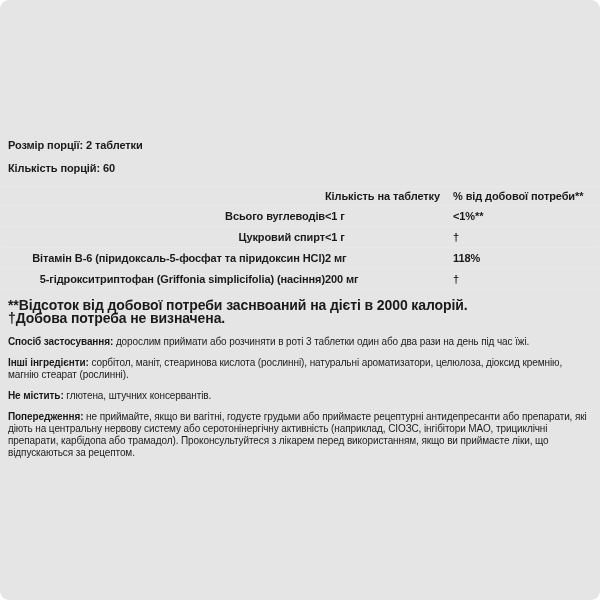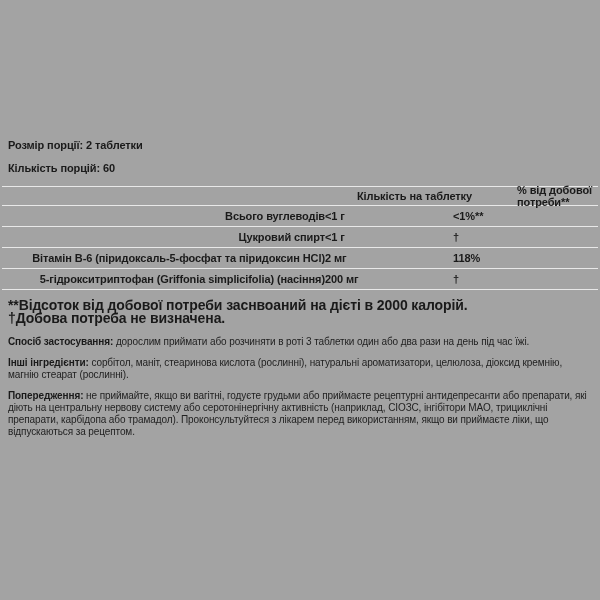--- a/index.html
+++ b/index.html
@@ -13,21 +13,22 @@
     overflow: hidden;
     font-family: "Liberation Sans", sans-serif;
     color: #1c1c1c;
     -webkit-font-smoothing: antialiased;
   }
   .sheet {
     width: 600px;
     height: 600px;
     padding-top: 139px;
     box-sizing: border-box;
-    background: #a3a3a3;
+    background: #e5e5e5;
+    border-radius: 9px;
   }
   
   .lead {
     margin: 0 8px;
   }
   .lead-line {
     font-size: 11px;
     font-weight: 700;
     line-height: 13px;
     margin: 0 0 10px 0;
@@ -41,21 +42,21 @@
     font-size: 11px;
     letter-spacing: -0.1px;
   }
   .frow {
     display: flex;
     align-items: center;
     border-bottom: 1px solid #e8e8e8;
     padding-left: 6px;
     height: 20px;
   }
-  .frow.hdr { height: 18px; gap: 32px; }
+  .frow.hdr { height: 18px; }
   .c-name   { width: 317px; flex: 0 0 317px; font-weight: 700; color: #1a1a1a; white-space: nowrap; overflow: hidden; text-align: right; }
   .c-amount { width: 128px; flex: 0 0 128px; font-weight: 600; color: #1a1a1a; }
   .c-dv     { flex: 1; font-weight: 600; color: #1a1a1a; }
   .frow.hdr .c-amount, .frow.hdr .c-dv { font-weight: 700; }
   
   .notes {
     margin: 9px 8px 0 8px;
   }
   .note-line {
     font-size: 14px;
@@ -125,17 +126,18 @@
   <div class="notes">
     <div class="note-line">**Відсоток від добової потреби заснвоаний на дієті в 2000 калорій.</div>
     <div class="note-line">†Добова потреба не визначена.</div>
   </div>
 
   <div class="paras">
     <p class="para"><b>Спосіб застосування:</b> <span>дорослим приймати або розчиняти в роті 3 таблетки один або два рази на день під час їжі.</span></p>
 
     <p class="para"><b>Інші інгредієнти:</b> <span>сорбітол, маніт, стеаринова кислота (рослинні), натуральні ароматизатори, целюлоза, діоксид кремнію, магнію стеарат (рослинні).</span></p>
 
+    <p class="para"><b>Не містить:</b> <span>глютена, штучних консервантів.</span></p>
 
     <p class="para"><b>Попередження:</b> <span>не приймайте, якщо ви вагітні, годуєте грудьми або приймаєте рецептурні антидепресанти або препарати, які діють на центральну нервову систему або серотонінергічну активність (наприклад, СІОЗС, інгібітори МАО, трициклічні препарати, карбідопа або трамадол). Проконсультуйтеся з лікарем перед використанням, якщо ви приймаєте ліки, що відпускаються за рецептом.</span></p>
   </div>
 
 </div>
 
 </body></html>

